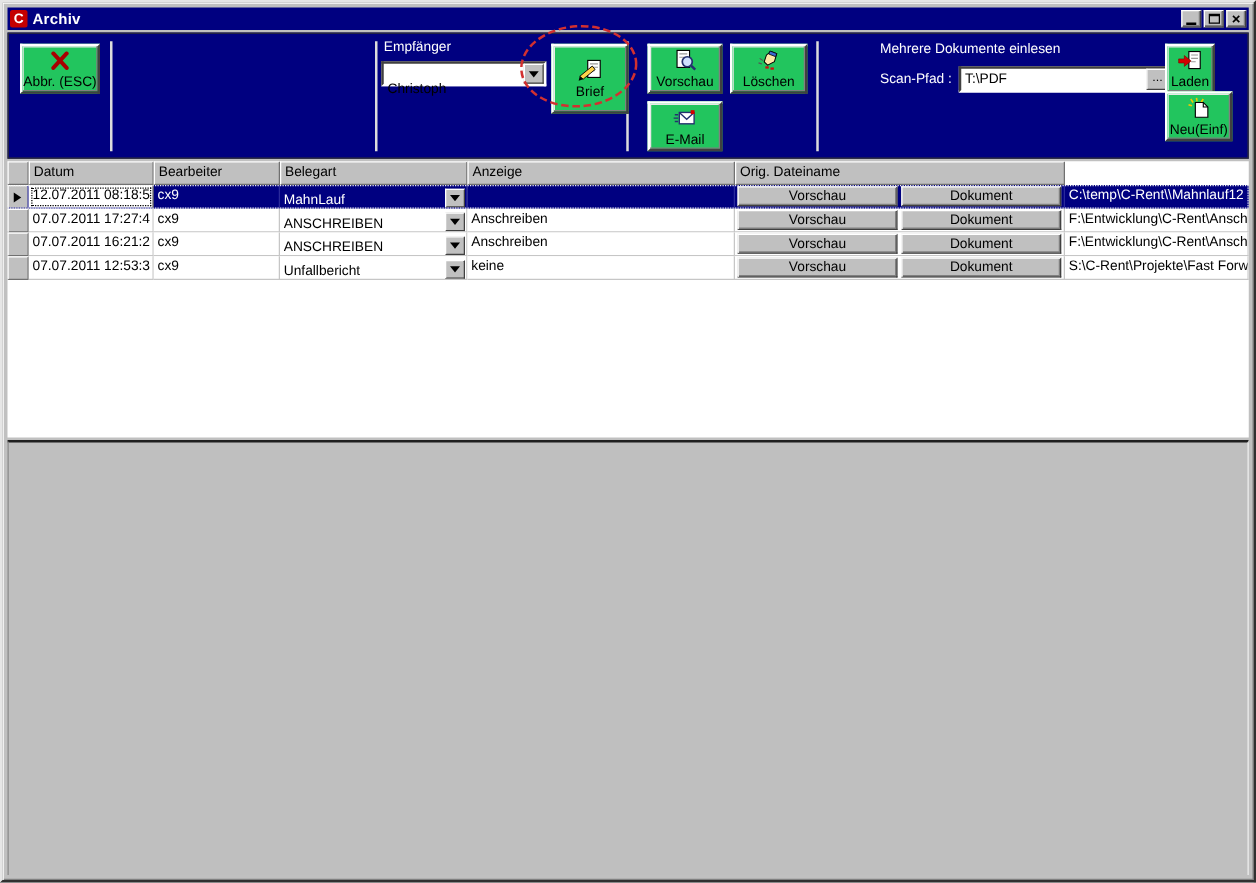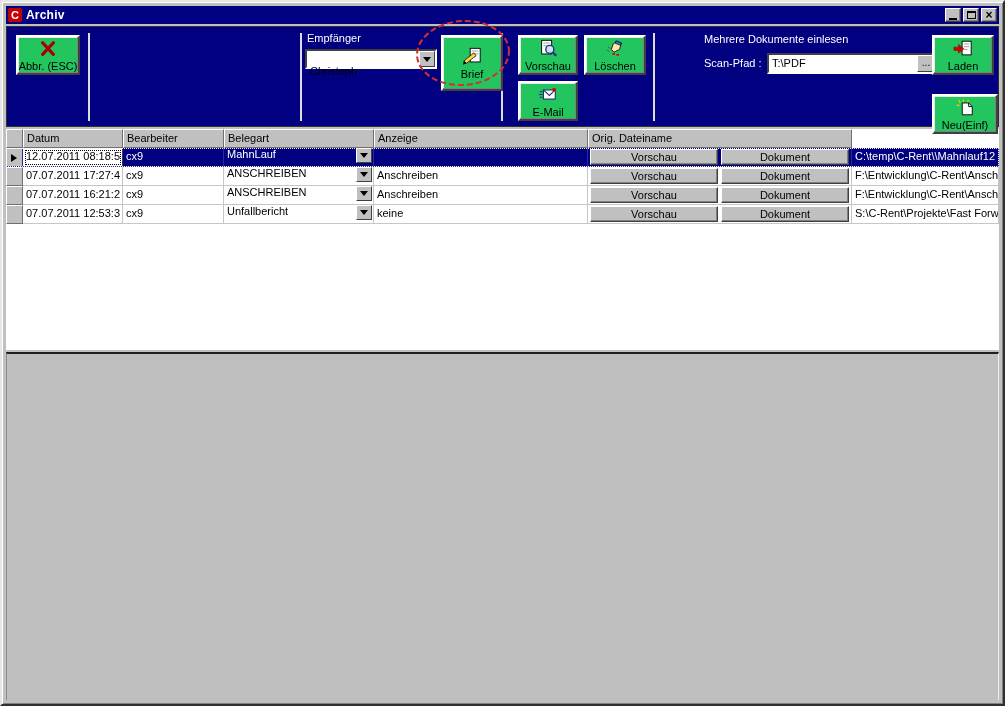--- a/index.html
+++ b/index.html
@@ -102,21 +102,21 @@
   }
   .rowind { width:0; height:0; border:4px solid transparent; border-left:6px solid #000; margin-left:3px; }
 
   .grow.selected .cell { background:#000080; color:#fff; border-right-color:#2a2a9a; border-bottom-color:#2a2a9a; }
   .grow.selected { outline:1px dotted #f0f0f0; outline-offset:-1px; }
   .grow.selected .cell.datumcell {
     background:#fff; color:#000; outline:1px dotted #000; outline-offset:-3px;
     border-right:1px solid #404040;
   }
 
-  .belegcell { display:flex; align-items:flex-start; justify-content:space-between; padding:0 1px 0 3px; }
+  .belegcell { display:flex; align-items:flex-end; justify-content:space-between; padding:0 1px 0 3px; }
   .belegcell .btext { flex:1; overflow:hidden; white-space:nowrap; }
   .celldd {
     width:16px; height:15px; background:#c0c0c0; flex:0 0 16px;
     border:1px solid; border-color:#fff #404040 #404040 #fff;
     display:flex; align-items:center; justify-content:center; cursor:default;
   }
   .celldd .tri { margin-top:4px; }
 
   .anzcell { display:flex; gap:3px; padding:1px 2px; align-items:stretch; }
   .gridbtn {
@@ -228,32 +228,32 @@
       <span>E-Mail</span>
     </div>
 
     <span class="tlabel" style="left:697px;top:6px">Mehrere Dokumente einlesen</span>
     <span class="tlabel" style="left:697px;top:30px">Scan-Pfad :</span>
     <div class="pathfield">
       <span class="pval">T:\PDF</span>
       <span class="browsebtn">...</span>
     </div>
 
-    <div class="tbtn" style="left:925px;top:8px;width:62px;height:40px">
+    <div class="tbtn" style="left:925px;top:8px;width:40px;height:40px">
       <span class="ic">
         <svg width="20" height="19" viewBox="0 0 22 20">
           <rect x="10" y="2" width="10" height="15" fill="#fff" stroke="#000"></rect>
           <path d="M12 5 h6 M12 8 h6 M12 11 h4" stroke="#9a9a9a" stroke-width="1"></path>
           <path d="M1 8.5 h5 v-3 l6 4.8 -6 4.8 v-3 h-5 z" fill="#d40000" stroke="#700" stroke-width="0.5"></path>
         </svg>
       </span>
       <span>Laden</span>
     </div>
 
-    <div class="tbtn" style="left:925px;top:67px;width:66px;height:40px">
+    <div class="tbtn" style="left:925px;top:46px;width:54px;height:40px">
       <span class="ic">
         <svg width="20" height="19" viewBox="0 0 22 20">
           <path d="M4 2 l2 3 M2 7 l3 1 M9 1 l0.5 3 M15 2 l-2 3" stroke="#f5c800" stroke-width="1.4"></path>
           <path d="M8 5 h7 l4 4 v9 h-11 z" fill="#fff" stroke="#000"></path>
           <path d="M15 5 v4 h4" fill="none" stroke="#000"></path>
         </svg>
       </span>
       <span>Neu(Einf)</span>
     </div>
   </div>

